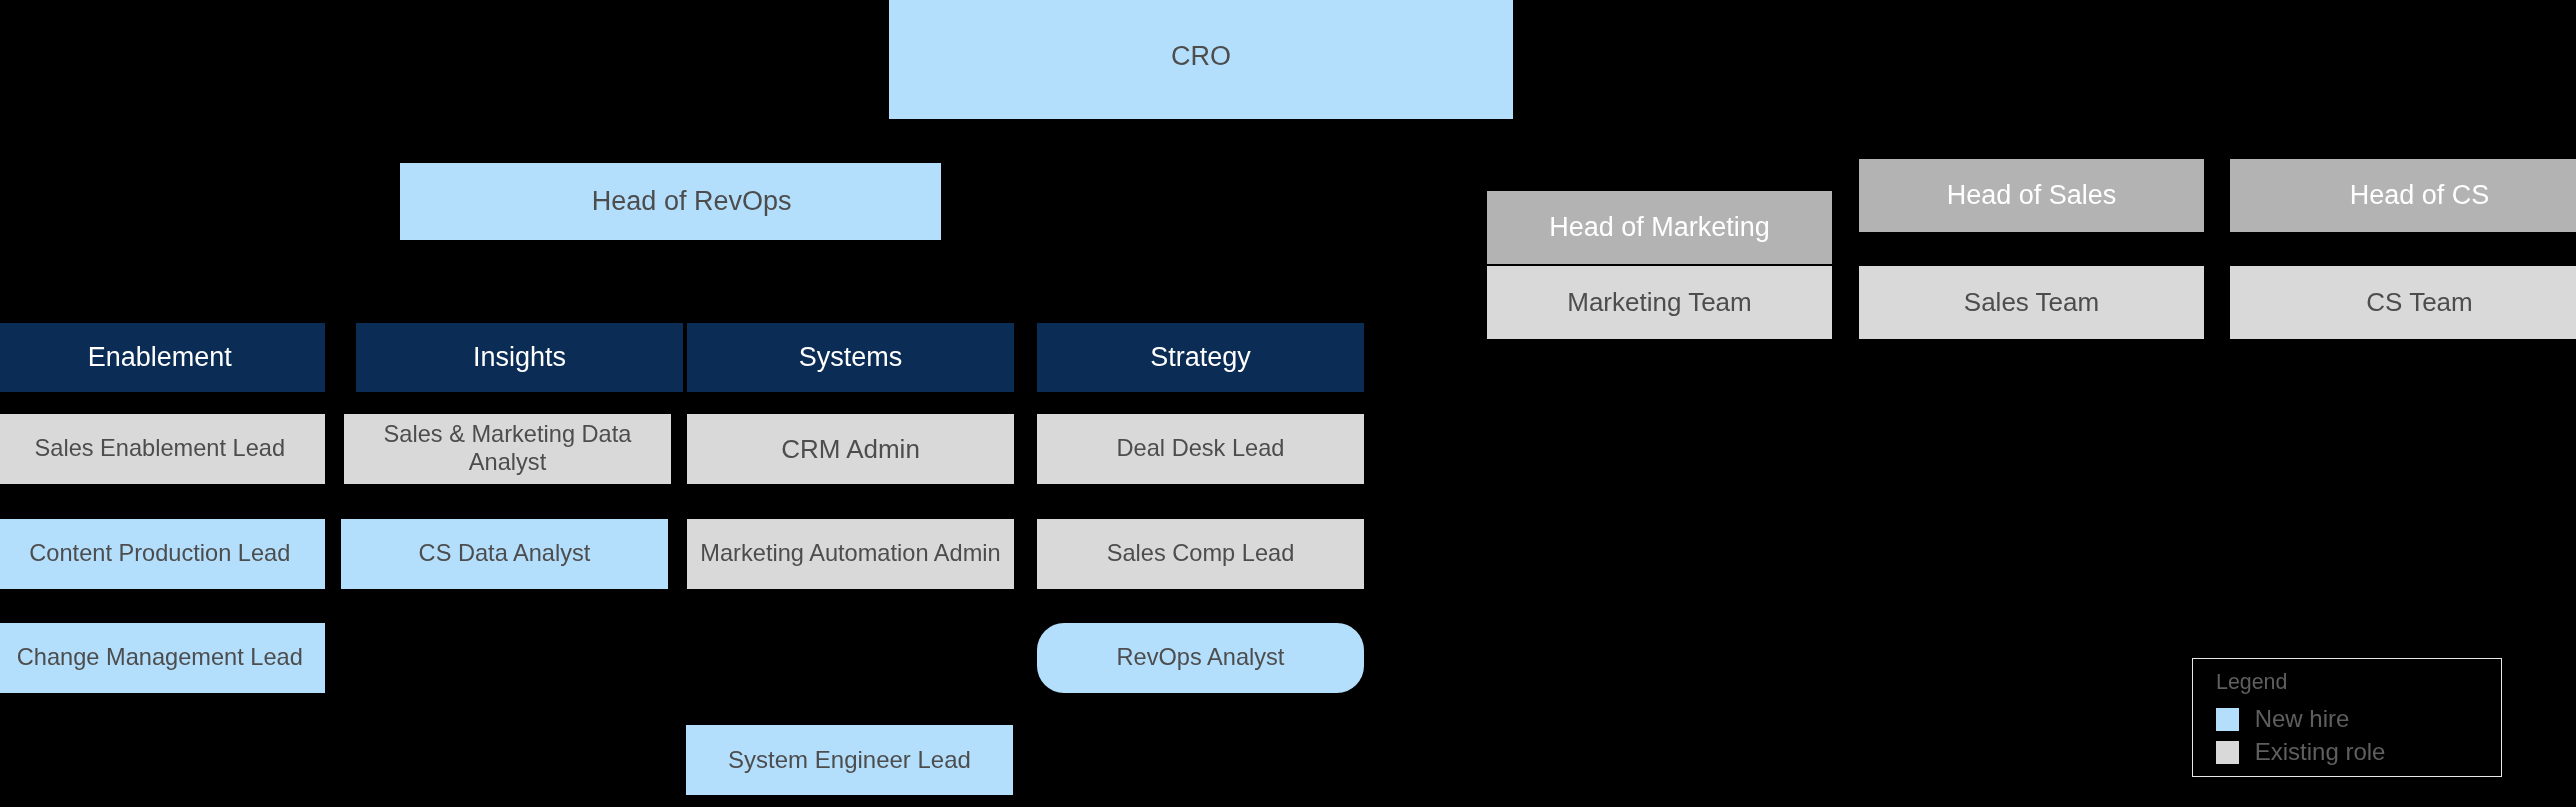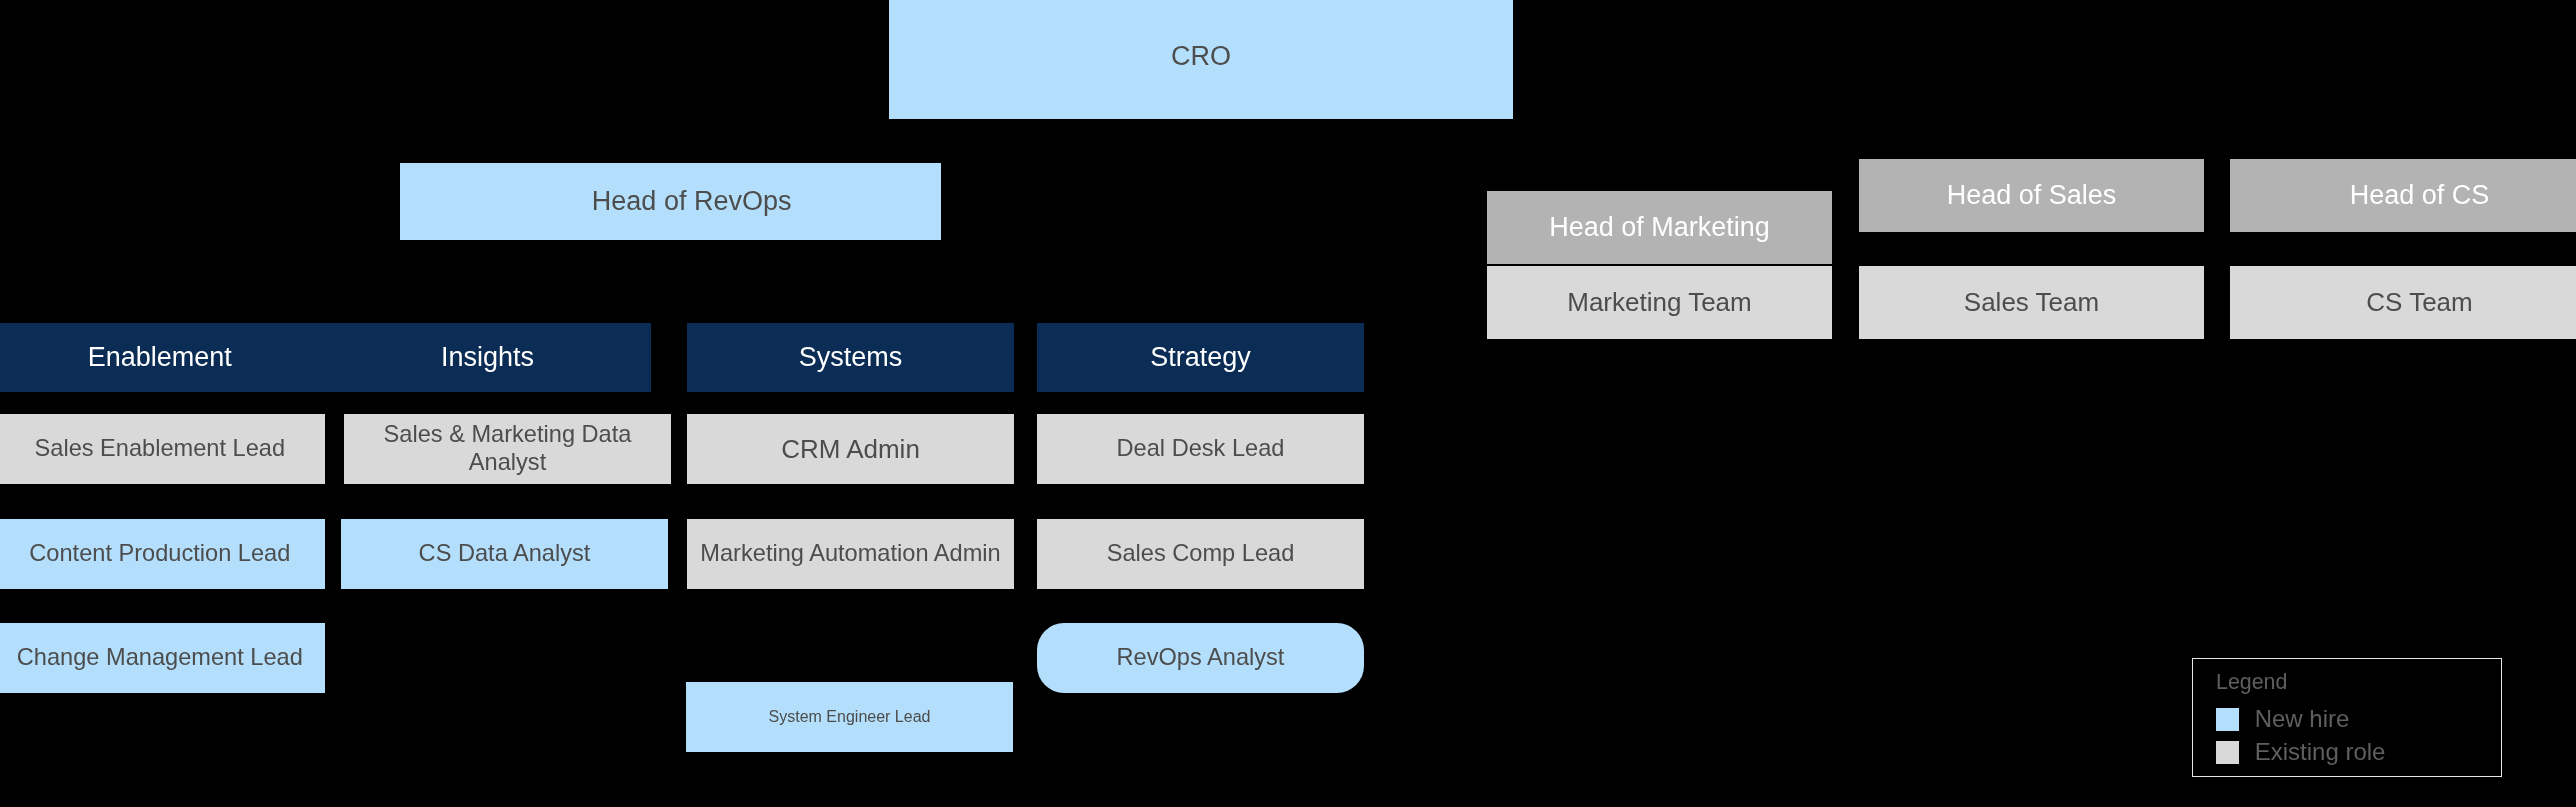--- a/index.html
+++ b/index.html
@@ -28,21 +28,21 @@
     <span>CRO</span>
   </div>
 
   <div class="node new-hire" style="left:400px;top:163px;width:541px;height:77px;font-size:27px;padding-left:48px;">
     <span>Head of RevOps</span>
   </div>
 
   <div class="node dept" style="left:-5.7px;top:323px;width:331px;height:69px;font-size:27px;">
     <span>Enablement</span>
   </div>
-  <div class="node dept" style="left:324px;top:323px;width:327px;height:69px;font-size:27px;">
+  <div class="node dept" style="left:356px;top:323px;width:327px;height:69px;font-size:27px;">
     <span>Insights</span>
   </div>
   <div class="node dept" style="left:687px;top:323px;width:327px;height:69px;font-size:27px;">
     <span>Systems</span>
   </div>
   <div class="node dept" style="left:1037px;top:323px;width:327px;height:69px;font-size:27px;">
     <span>Strategy</span>
   </div>
 
   <div class="node existing" style="left:-5.7px;top:414px;width:331px;height:70px;font-size:23.6px;">
@@ -61,21 +61,21 @@
   <div class="node new-hire" style="left:341px;top:519px;width:327px;height:70px;font-size:23.6px;">
     <span>CS Data Analyst</span>
   </div>
 
   <div class="node existing" style="left:687px;top:414px;width:327px;height:70px;font-size:26px;">
     <span>CRM Admin</span>
   </div>
   <div class="node existing" style="left:687px;top:519px;width:327px;height:70px;font-size:23.6px;">
     <span>Marketing Automation Admin</span>
   </div>
-  <div class="node new-hire" style="left:686px;top:682px;width:327px;height:70px;font-size:16px;">
+  <div class="node new-hire" style="left:686px;top:725px;width:327px;height:70px;font-size:24px;">
     <span>System Engineer Lead</span>
   </div>
 
   <div class="node existing" style="left:1037px;top:414px;width:327px;height:70px;font-size:23.6px;">
     <span>Deal Desk Lead</span>
   </div>
   <div class="node existing" style="left:1037px;top:519px;width:327px;height:70px;font-size:23.6px;">
     <span>Sales Comp Lead</span>
   </div>
   <div class="node new-hire" style="left:1037px;top:623px;width:327px;height:70px;font-size:23.6px;border-radius:27px;">

